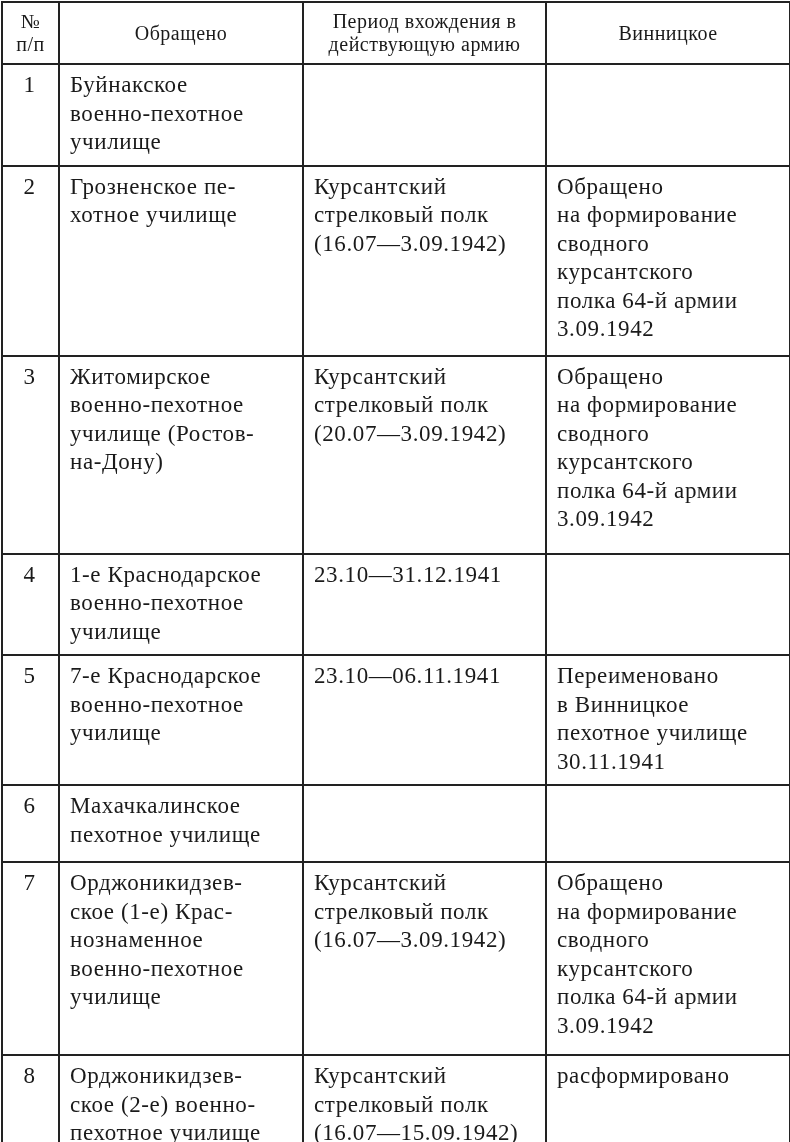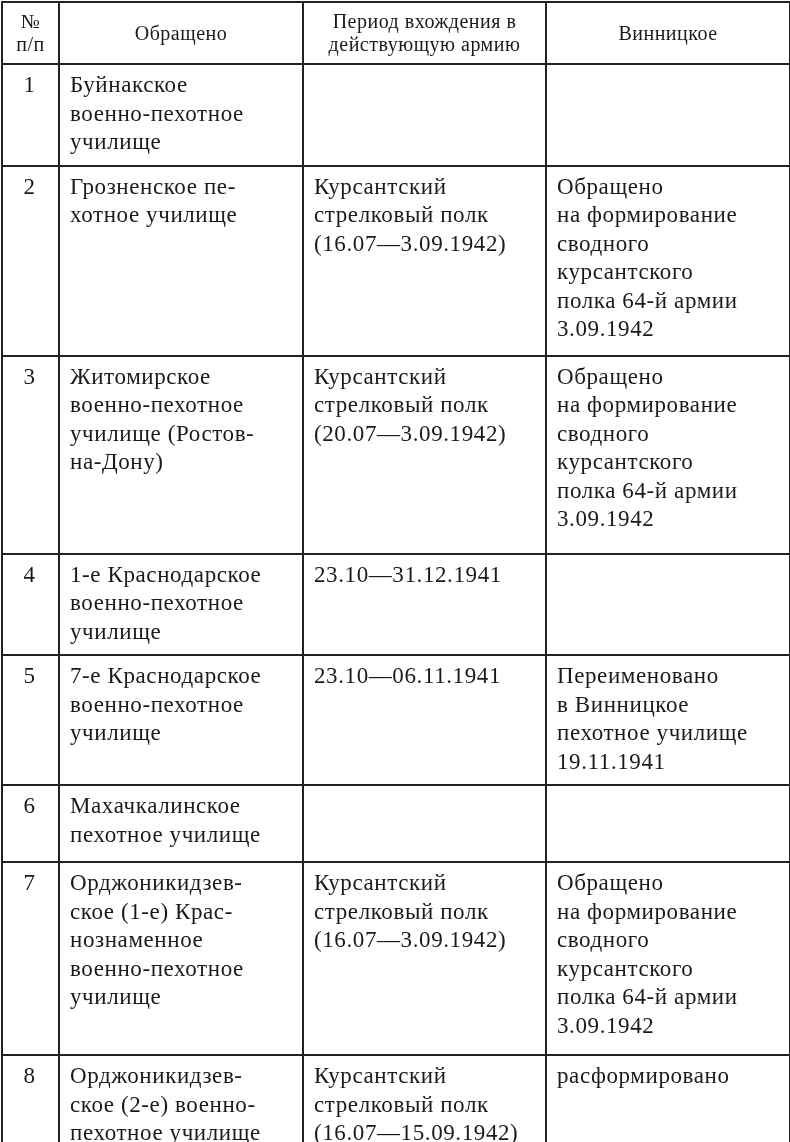--- a/index.html
+++ b/index.html
@@ -155,21 +155,21 @@
 военно-пехотное
 училище</div>
         </td>
       <td>
           <div class="cell">23.10—06.11.1941</div>
         </td>
       <td>
           <div class="cell">Переименовано
 в Винницкое
 пехотное училище
-19.11.1941</div>
+30.11.1941</div>
         </td>
     </tr>
     <tr style="height:77px">
       <td class="num">
           <div class="cell">6</div>
         </td>
       <td>
           <div class="cell">Махачкалинское
 пехотное училище</div>
         </td>

